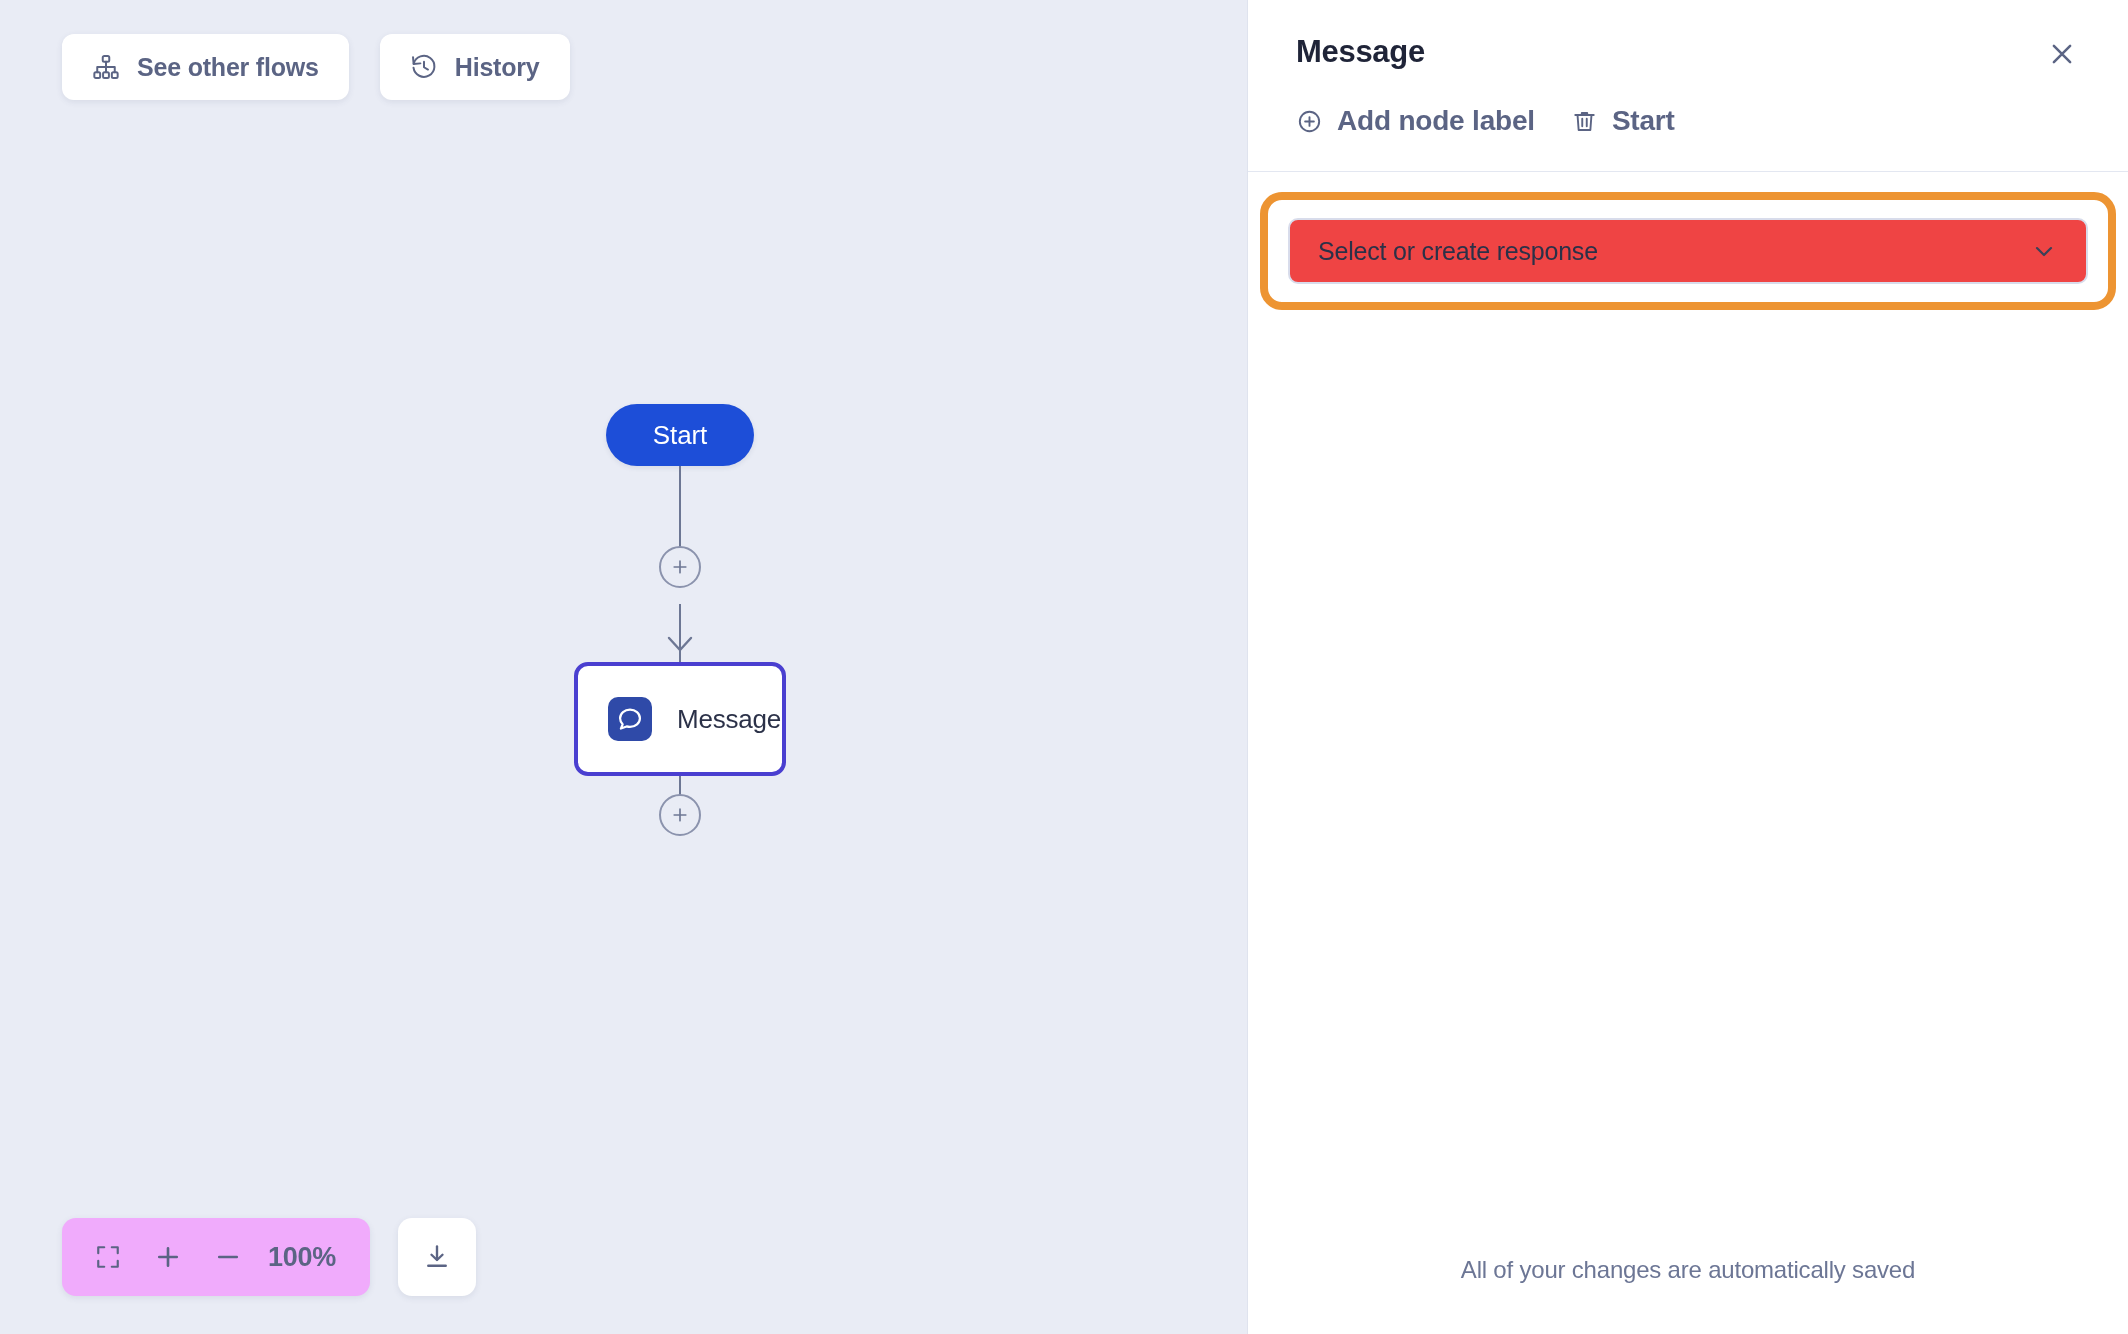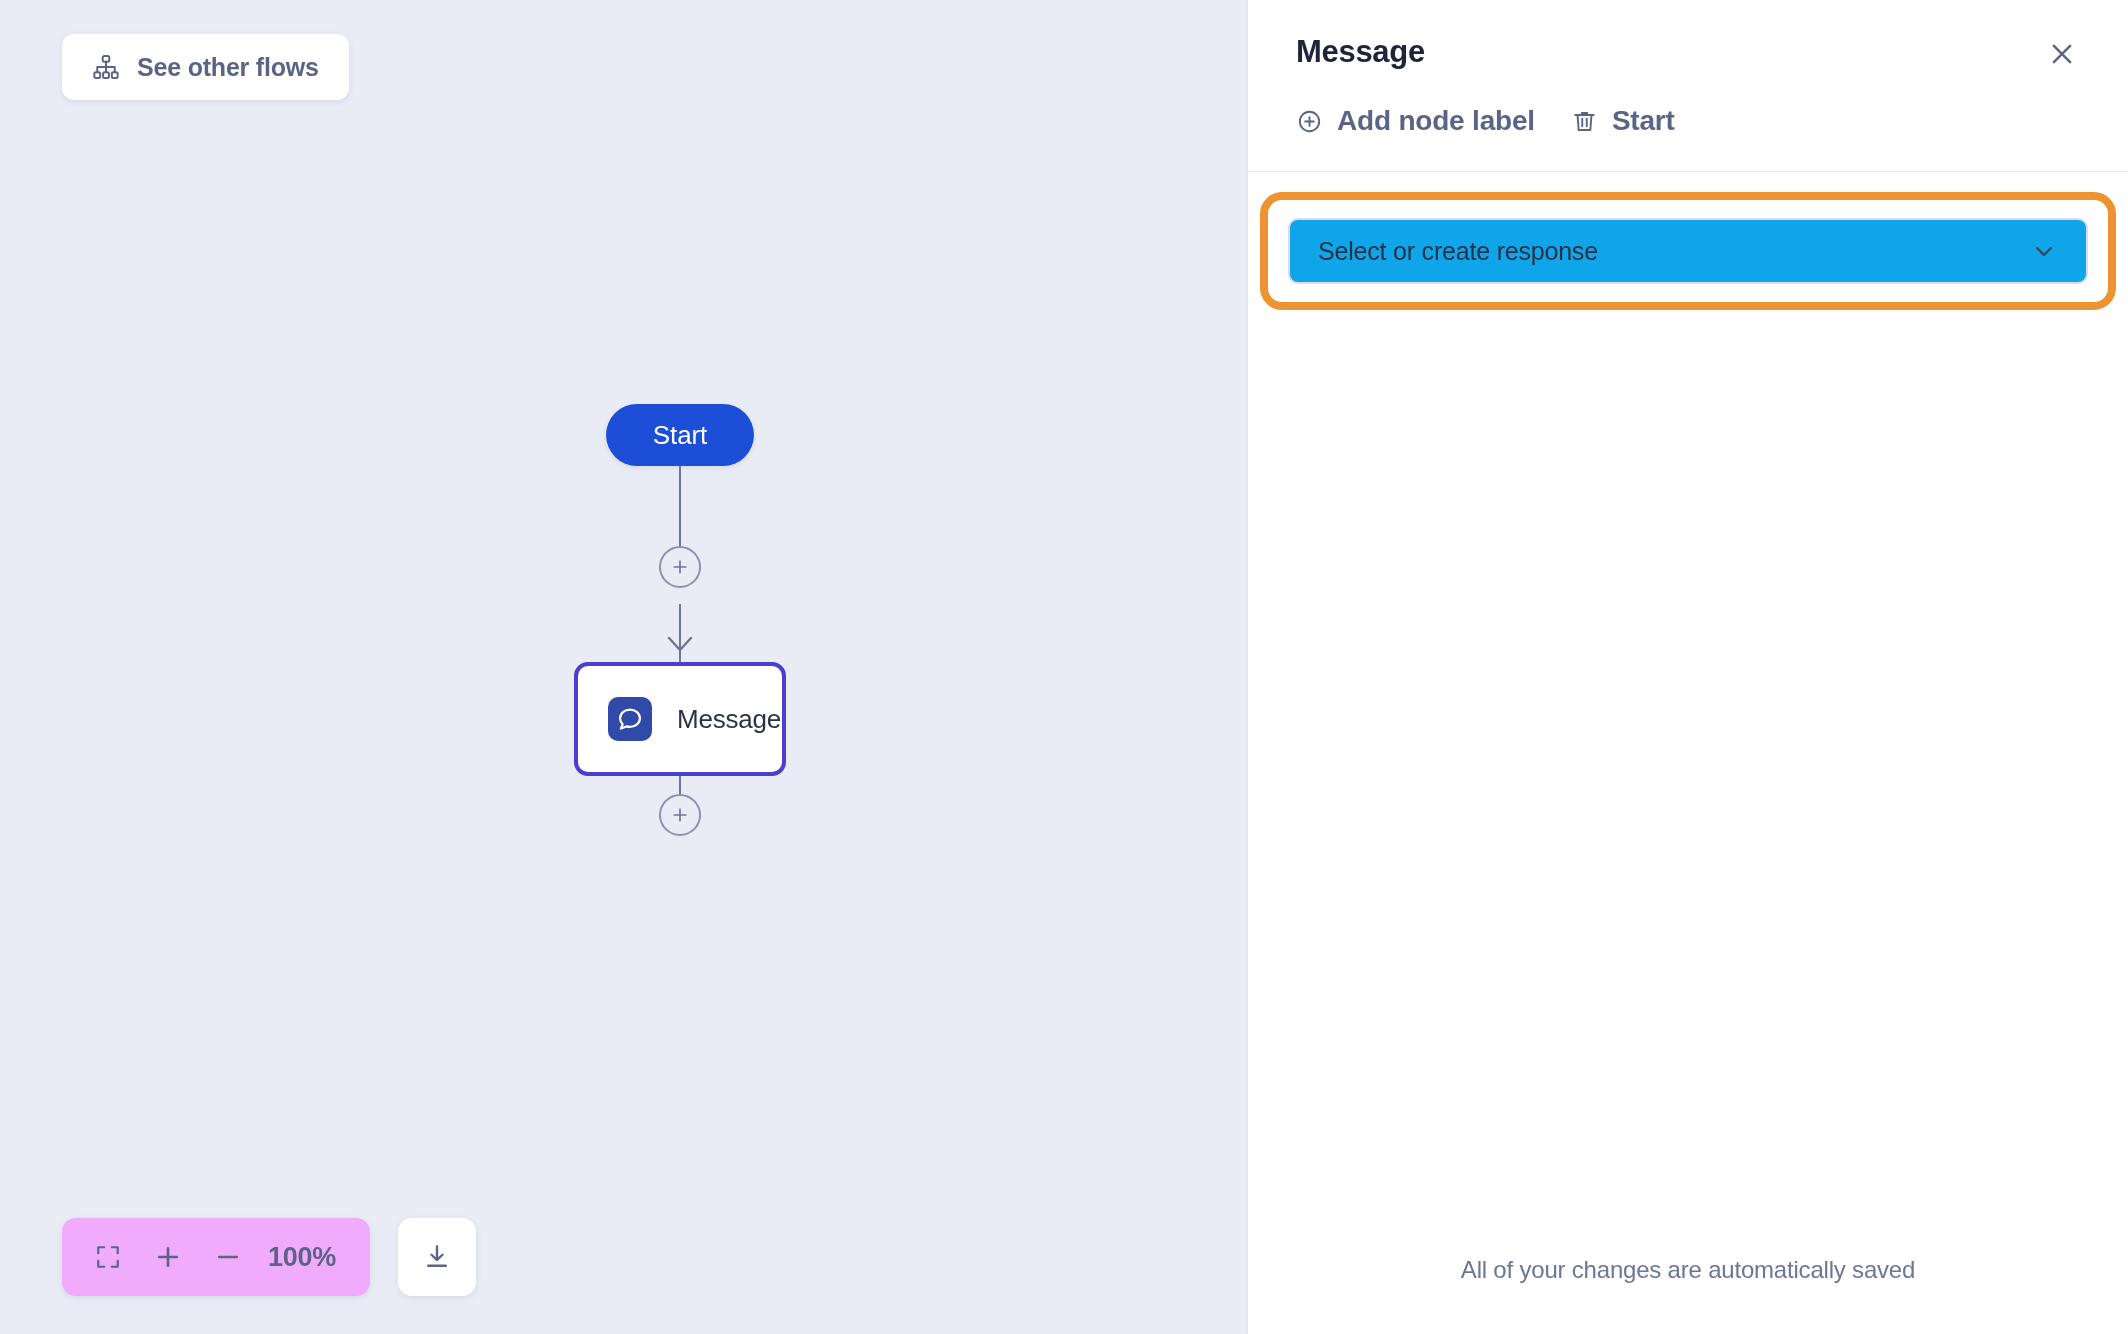--- a/index.html
+++ b/index.html
@@ -273,21 +273,21 @@
     border: 8px solid #ed9432;
     border-radius: 22px;
     padding: 18px 20px;
   }
 
   .select-field {
     width: 100%;
     height: 66px;
     border: 2px solid #d8dceb;
     border-radius: 10px;
-    background: #0ea5e9;
+    background: #ef4444;
     display: flex;
     align-items: center;
     justify-content: space-between;
     padding: 0 28px;
     cursor: pointer;
   }
   .select-placeholder {
     font-size: 25px;
     color: #2b3148;
     letter-spacing: -0.2px;
@@ -323,20 +323,30 @@
             <rect x="9.5" y="16.5" width="5" height="5" rx="1.3"></rect>
             <rect x="17" y="16.5" width="5" height="5" rx="1.3"></rect>
             <path d="M12 7.5v4.5"></path>
             <path d="M4.5 16.5V12h15v4.5"></path>
             <path d="M12 12v4.5"></path>
           </svg>
         </span>
         <span class="tool-btn-label">See other flows</span>
       </button>
 
+      <button class="tool-btn">
+        <span class="icon-slot">
+          <svg width="28" height="28" viewBox="0 0 24 24" fill="none" stroke="#5b6484" stroke-width="1.7" stroke-linecap="round" stroke-linejoin="round">
+            <path d="M3.2 9.2A9 9 0 1 1 3 12.6"></path>
+            <polyline points="2.6,3.6 3.1,9.4 8.9,8.9"></polyline>
+            <polyline points="12,7.4 12,12.2 15.4,14.2"></polyline>
+          </svg>
+        </span>
+        <span class="tool-btn-label">History</span>
+      </button>
 
     </div>
 
     <div class="flow">
 
       <div class="start-node">
         <span class="start-label">Start</span>
       </div>
 
       <div class="edge-line edge-a"></div>

